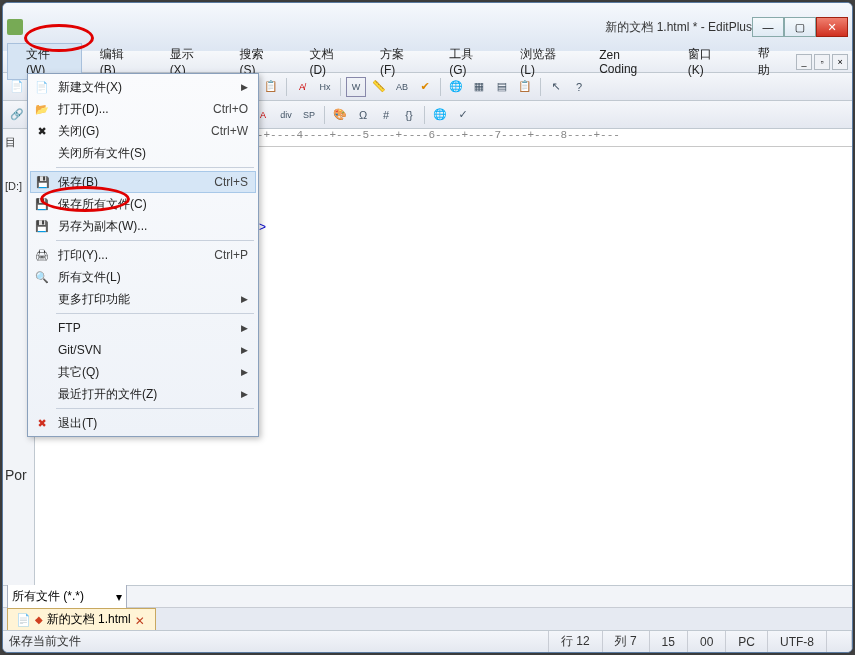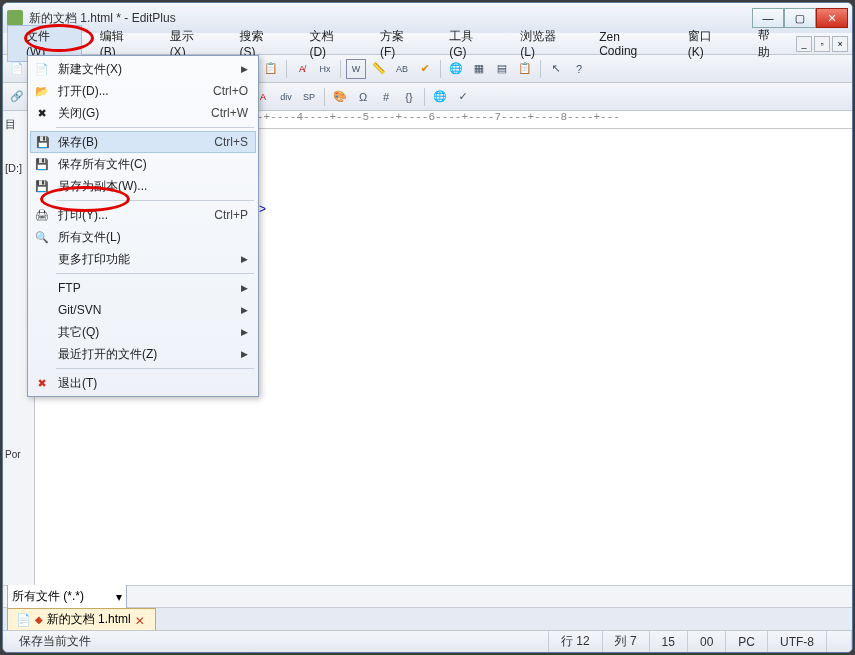--- a/index.html
+++ b/index.html
@@ -1,18 +1,18 @@
 <!DOCTYPE html>
 <html><head>
 <meta charset="utf-8">
 <style>
 * { margin: 0; padding: 0; box-sizing: border-box; font-family: "Microsoft YaHei", "SimSun", sans-serif; font-size: 12px; }
 body { background: #444; padding: 2px; }
 .window { width: 851px; height: 651px; background: #e8e8f0; border: 1px solid #5a7aa0; border-radius: 6px; overflow: hidden; display: flex; flex-direction: column; box-shadow: 0 0 8px rgba(0,0,0,0.3); }
-.titlebar { height: 30px; background: linear-gradient(#f5f8fc,#dde6f2); display: flex; align-items: center; padding: 0 4px; }
+.titlebar { height: 48px; background: linear-gradient(#f5f8fc,#dde6f2); display: flex; align-items: center; padding: 0 4px; text-align: right; }
 .titlebar .app-icon { width: 16px; height: 16px; background:#7a5; border-radius:2px; margin-right:6px; }
 .titlebar .title { flex:1; color:#333; }
 .win-btns { display:flex; gap:0; }
 .win-btn { width:32px; height:20px; border:1px solid #8aa; background:linear-gradient(#f5f9fc,#dfeaf4); margin-left:0; display:flex; align-items:center; justify-content:center; font-size:11px; cursor:pointer; }
 .win-btn.close { background:linear-gradient(#f08070,#d03020); color:#fff; border-color:#a02010; }
 .menubar { height:22px; background:linear-gradient(#f6f8fb,#e8ecf3); display:flex; align-items:center; padding:0 4px; position:relative; border-bottom:1px solid #c0c8d0; }
 .menu-item { padding:2px 18px; cursor:pointer; color:#222; }
 .menu-item.open { background:#d6e4f3; border:1px solid #a8c0dc; }
 .menubar .right-icons { margin-left:auto; display:flex; gap:2px; }
 .right-icons .ic { width:16px; height:16px; border:1px solid #b0b8c0; background:#f0f2f6; cursor:pointer; display:flex; align-items:center; justify-content:center; font-size:9px; }
@@ -41,22 +41,22 @@
 .circle2 { left:40px; top:186px; width:90px; height:26px; }
 .bottom-area { border-top:1px solid #c0c8d0; background:#f2f4f8; }
 .filter-row { height:22px; display:flex; align-items:center; padding:0 4px; border-bottom:1px solid #c8ccd4; }
 .filter-sel { width:120px; height:26px; border:1px solid #a8b0c0; background:#fff; padding:0 4px; font-size:11px; display:flex; align-items:center; }
 .tab-row { height:22px; display:flex; align-items:flex-end; padding:0 4px; background:#e6eaf2; }
 .file-tab { padding:2px 8px; background:#fff4d6; border:1px solid #c8a860; border-bottom:none; display:flex; align-items:center; gap:4px; font-size:11px; }
 .file-tab .dot { color:#d04020; font-size:10px; }
 .file-tab .x { width:12px; height:12px; color:#c04020; cursor:pointer; }
 .statusbar { height:22px; background:linear-gradient(#f4f6fa,#e4e8f0); border-top:1px solid #c0c8d0; display:flex; align-items:center; font-size:11px; color:#333; }
 .statusbar .seg { padding:0 12px; border-right:1px solid #c8ccd4; height:100%; display:flex; align-items:center; }
-.statusbar .seg.first { flex:1; border-right:1px solid #c8ccd4; padding-left:16px; }
-.Por-label { position:absolute; top:338px; left:2px; font-size:10px; color:#333; }
+.statusbar .seg.first { flex:1; border-right:1px solid #c8ccd4; padding-left:6px; }
+.Por-label { position:absolute; top:338px; left:2px; font-size:14px; color:#333; }
 .tb-txt { font-size:9px; font-family:Arial; }
 </style>
 </head>
 <body>
 
 <div class="window">
 
   <div class="titlebar">
     <div class="app-icon"></div>
     <div class="title">新的文档 1.html * - EditPlus</div>
@@ -94,20 +94,23 @@
       <div class="dd-item">
         <span class="dd-icon">📂</span>
         <span>打开(D)...</span>
         <span class="shortcut">Ctrl+O</span>
       </div>
       <div class="dd-item">
         <span class="dd-icon">✖</span>
         <span>关闭(G)</span>
         <span class="shortcut">Ctrl+W</span>
       </div>
+      <div class="dd-item">
+        <span>关闭所有文件(S)</span>
+      </div>
       <div class="dd-sep"></div>
       <div class="dd-item hover">
         <span class="dd-icon">💾</span>
         <span>保存(B)</span>
         <span class="shortcut">Ctrl+S</span>
       </div>
       <div class="dd-item">
         <span class="dd-icon">💾</span>
         <span>保存所有文件(C)</span>
       </div>

